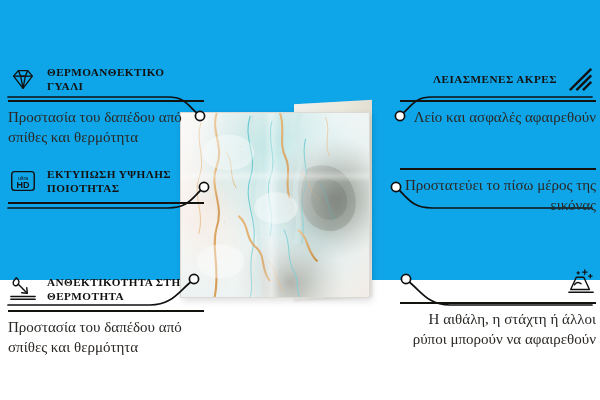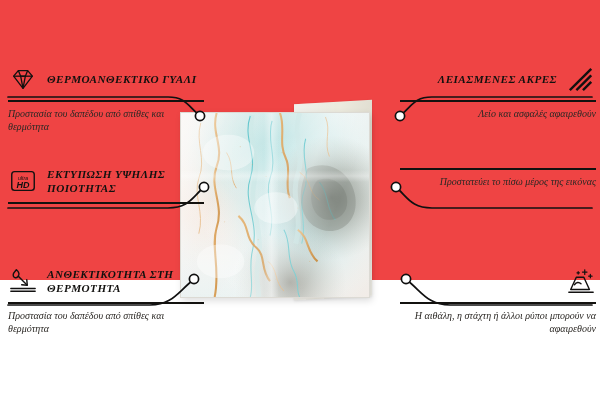--- a/index.html
+++ b/index.html
@@ -6,22 +6,21 @@
   html,body { width:600px; height:400px; }
   body {
     font-family:"Liberation Serif", serif;
     background:#ffffff;
     position:relative;
     overflow:hidden;
   }
   #infographic {
     position:absolute; inset:0;
     width:600px; height:280px;
-    background:#ef4444;
-    font-style:italic;
+    background:#0ea5e9;
   }
 
   
   .stage {
     position:absolute;
     left:176px; top:104px;
     width:232px; height:198px;
   }
   .back-panel {
     position:absolute;
@@ -84,30 +83,30 @@
     line-height:1.28;
     color:#12110f;
     flex:1;
   }
   .f-rule {
     height:1.6px;
     background:#13120f;
     margin:4px 0 5px 0;
   }
   .f-desc {
-    font-size:10px;
+    font-size:15px;
     line-height:1.36;
     color:#2b2824;
   }
   .icon { flex:0 0 auto; width:30px; height:30px; display:block; }
 
   
   #f-heatglass   { top:62px; }
   #f-print       { top:164px; }
-  #f-heatres     { top:264px; }
+  #f-heatres     { top:272px; }
   #f-edges       { top:62px; }
   #f-membrane    { top:164px; }
   #f-cleaning    { top:264px; }
 
   
   #connectors { position:absolute; inset:0; width:600px; height:400px; pointer-events:none; }
 </style>
 </head>
 <body>
 

